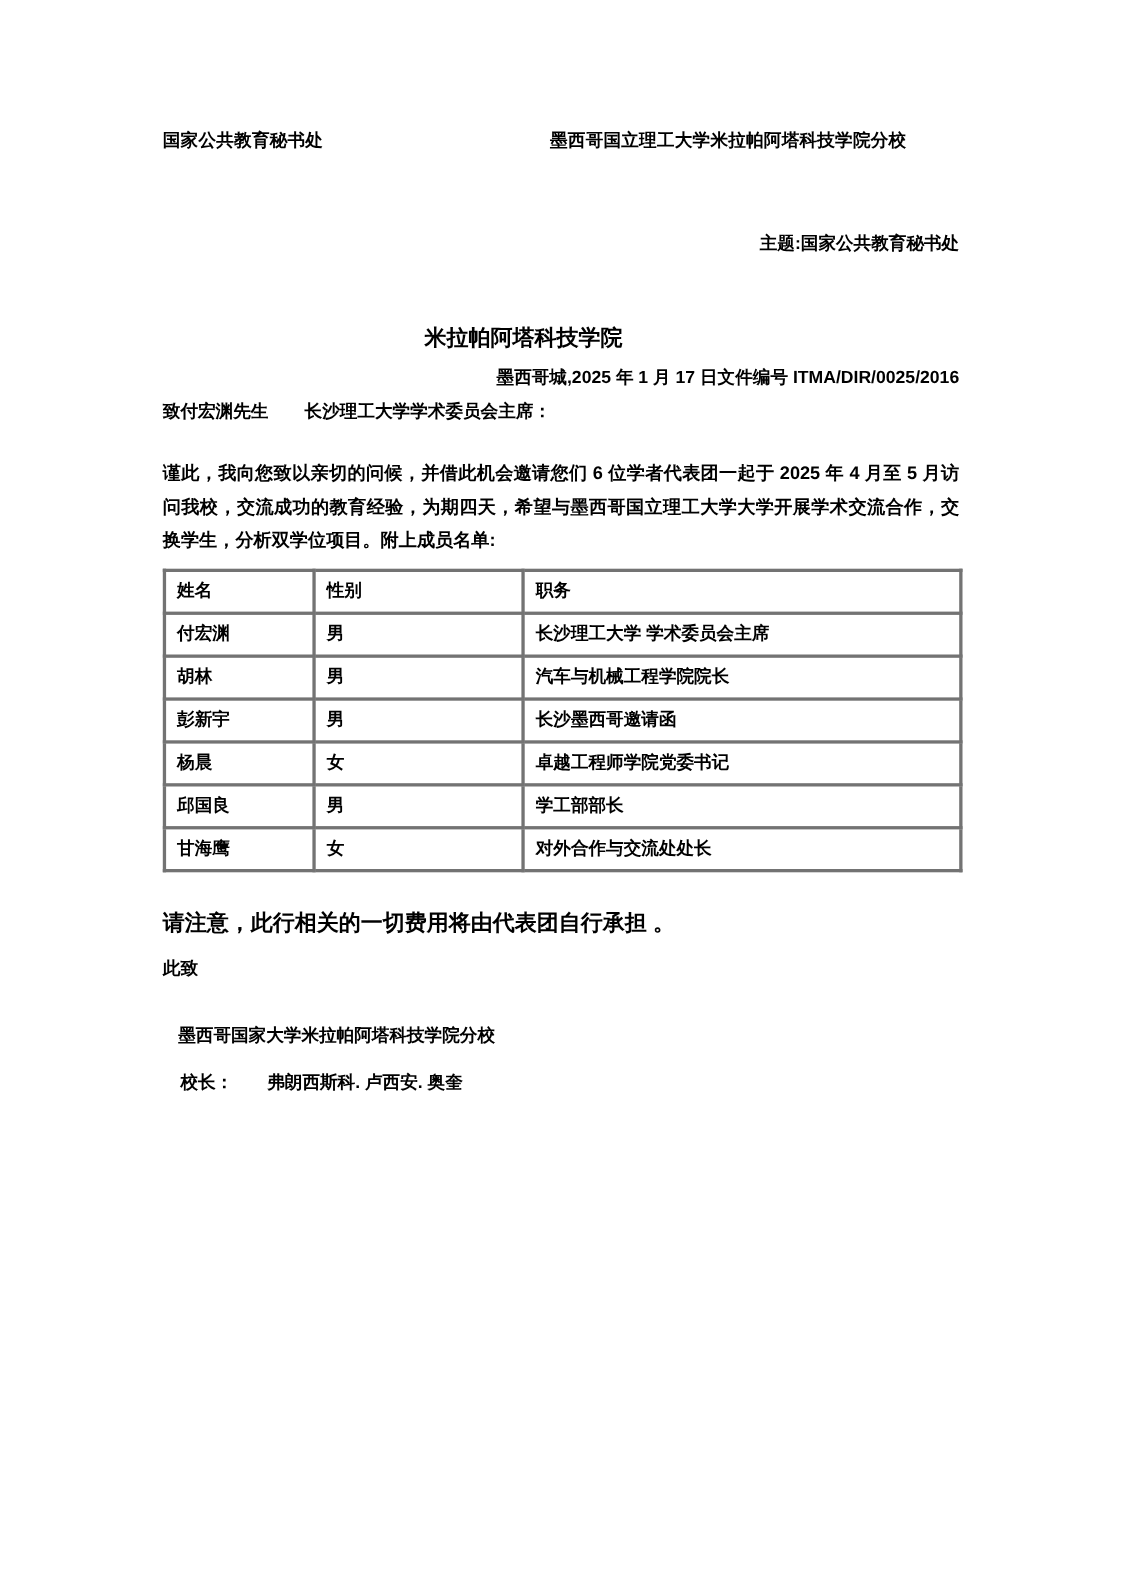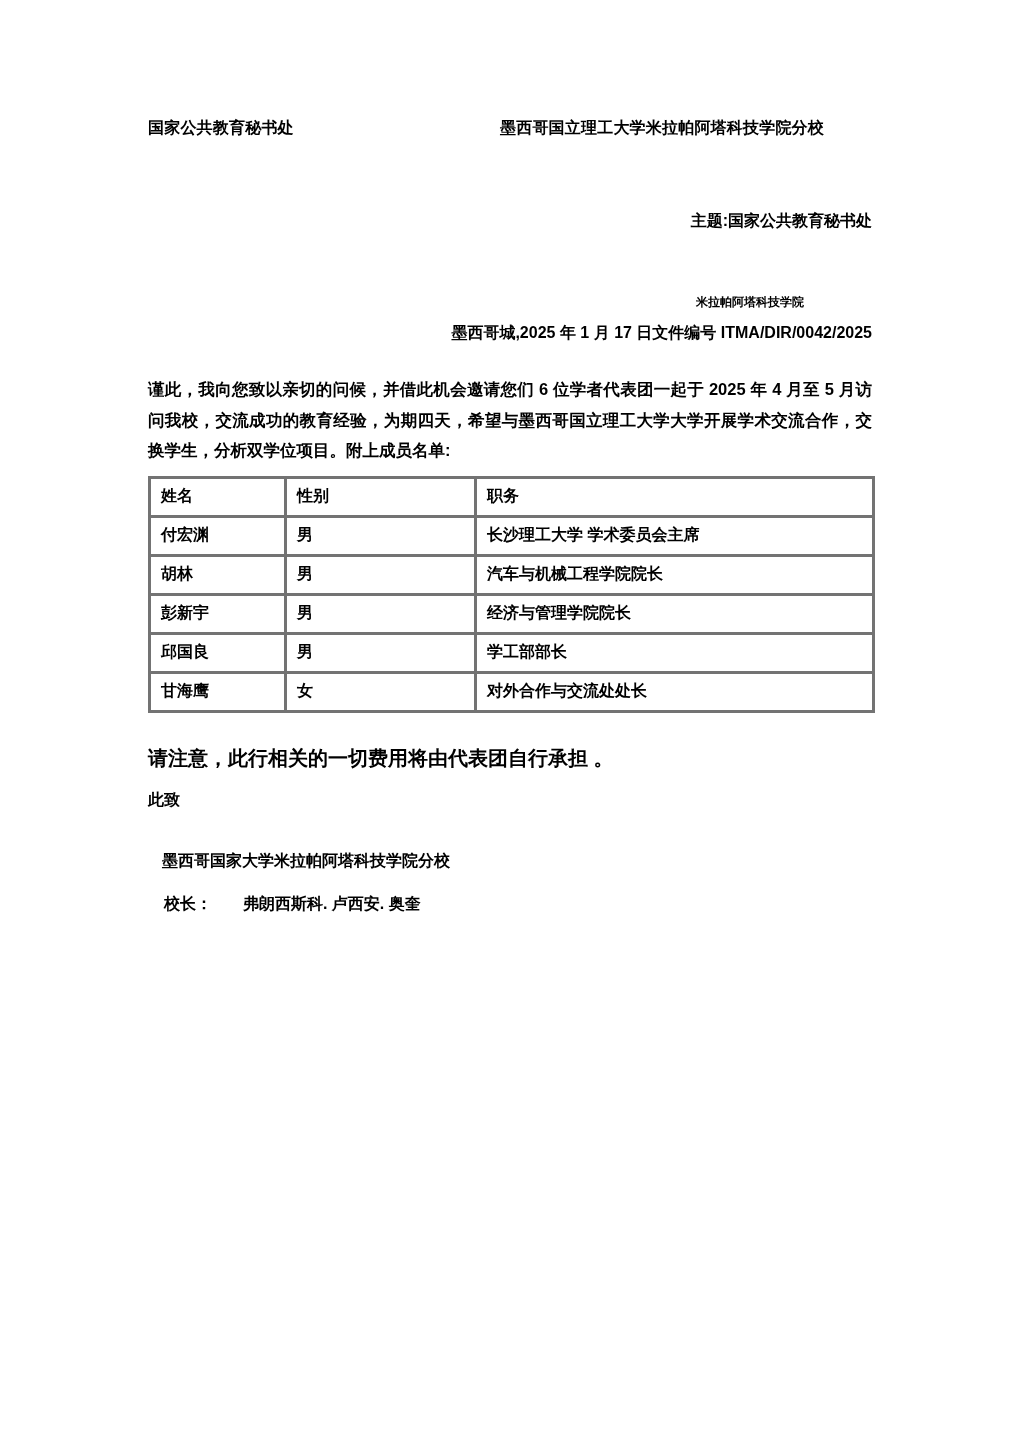--- a/index.html
+++ b/index.html
@@ -44,22 +44,22 @@
     white-space: nowrap;
   }
   .subject-line {
     margin-top: 72px;
     text-align: right;
     font-size: 16px;
     font-weight: bold;
   }
   .org-line {
     margin-top: 62px;
-    text-align: right;
-    font-size: 12px;
+    text-align: center;
+    font-size: 20px;
     font-weight: bold;
     padding-right: 68px;
   }
   .place-line {
     margin-top: 12px;
     text-align: right;
     font-size: 16px;
     font-weight: bold;
   }
   .salutation {
@@ -133,22 +133,27 @@
 
     <div class="header-row">
       <div class="header-left">国家公共教育秘书处</div>
       <div class="header-right">墨西哥国立理工大学米拉帕阿塔科技学院分校</div>
     </div>
 
     <div class="subject-line">主题:国家公共教育秘书处</div>
 
     <div class="org-line">米拉帕阿塔科技学院</div>
 
-    <div class="place-line">墨西哥城,2025 年 1 月 17 日文件编号 ITMA/DIR/0042/2025</div>
-
+    <div class="place-line">墨西哥城,2025 年 1 月 17 日文件编号 ITMA/DIR/0025/2016</div>
+
+    <div class="salutation">
+      <span>致付宏渊先生</span>
+      <span class="gap"></span>
+      <span>长沙理工大学学术委员会主席：</span>
+    </div>
 
     <div class="body-para">谨此，我向您致以亲切的问候，并借此机会邀请您们 6 位学者代表团一起于 2025 年 4 月至 5 月访问我校，交流成功的教育经验，为期四天，希望与墨西哥国立理工大学大学开展学术交流合作，交换学生，分析双学位项目。附上成员名单:</div>
 
     <table class="members">
       <colgroup>
         <col class="c1">
           <col class="c2">
           <col class="c3">
       </colgroup>
       <thead>
@@ -165,21 +170,26 @@
           <td>长沙理工大学  学术委员会主席</td>
         </tr>
         <tr>
           <td>胡林</td>
           <td>男</td>
           <td>汽车与机械工程学院院长</td>
         </tr>
         <tr>
           <td>彭新宇</td>
           <td>男</td>
-          <td>经济与管理学院院长</td>
+          <td>长沙墨西哥邀请函</td>
+        </tr>
+        <tr>
+          <td>杨晨</td>
+          <td>女</td>
+          <td>卓越工程师学院党委书记</td>
         </tr>
         <tr>
           <td>邱国良</td>
           <td>男</td>
           <td>学工部部长</td>
         </tr>
         <tr>
           <td>甘海鹰</td>
           <td>女</td>
           <td>对外合作与交流处处长</td>

